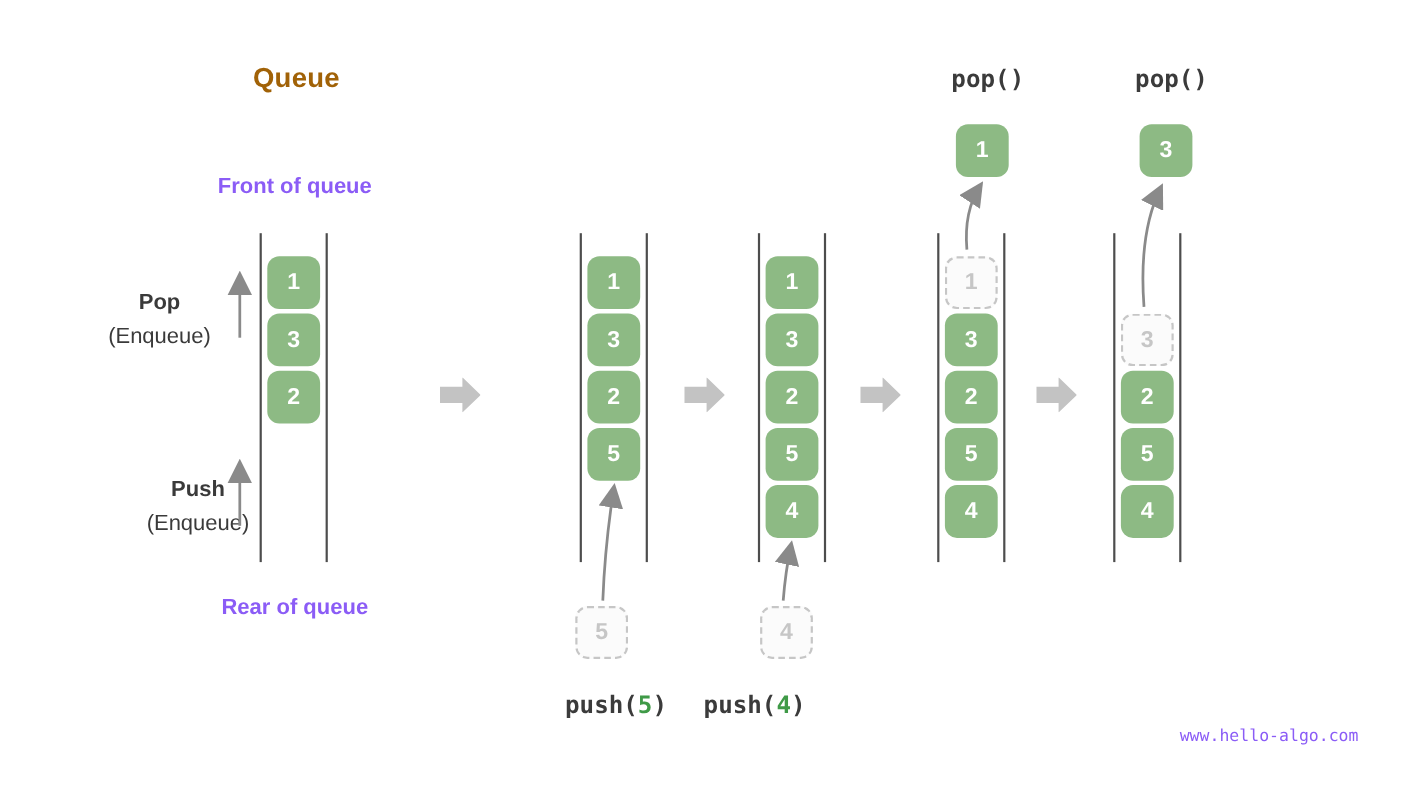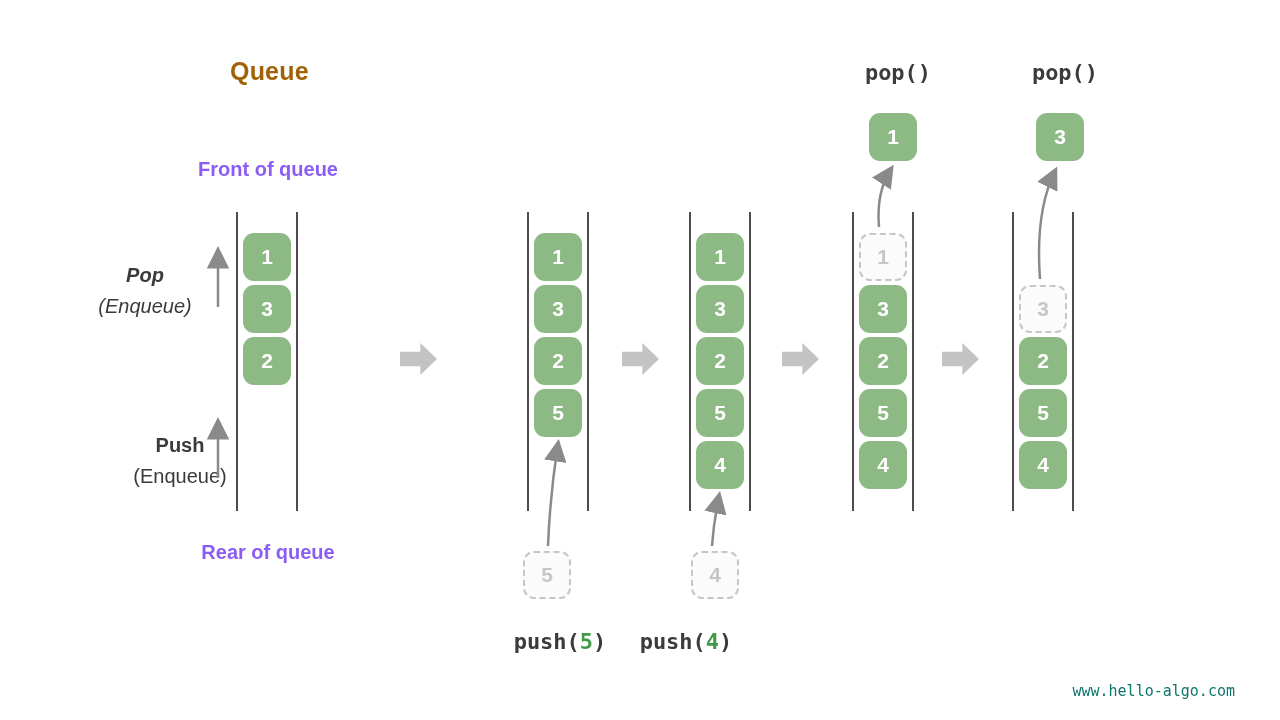--- a/index.html
+++ b/index.html
@@ -16,21 +16,21 @@
     font-size:20px;font-weight:bold;color:#8b5cf6;transform:translateX(-50%);
     white-space:nowrap;
   }
   .front{left:268px;top:158px;}
   .rear{left:268px;top:541px;}
   .side{
     text-align:center;transform:translateX(-50%);font-size:20px;color:#3a3a3a;
     line-height:31px;white-space:nowrap;
   }
   .side .b{font-weight:bold;}
-  .pop-side{left:145px;top:260px;font-style:italic;}
+  .pop-side{left:145px;top:260px;}
   .push-side{left:145px;top:430px;margin-left:35px;}
   .queue-column{
     position:absolute;box-sizing:border-box;width:62px;height:299px;
     border-left:2px solid #4d4d4d;border-right:2px solid #4d4d4d;
   }
   .box{
     position:absolute;width:48px;height:48px;border-radius:11px;
     background:#8dba84;color:#ffffff;display:flex;align-items:center;
     justify-content:center;font-size:21px;font-weight:600;box-sizing:border-box;
   }
@@ -41,22 +41,22 @@
     position:absolute;width:37px;height:32px;background:#c3c3c3;
     clip-path:polygon(0% 27%,55% 27%,55% 0%,100% 50%,55% 100%,55% 73%,0% 73%);
   }
   .op{
     position:absolute;transform:translateX(-50%);white-space:nowrap;
     font-family:"DejaVu Sans Mono",monospace;font-size:22px;font-weight:600;
     color:#3b3b3b;
   }
   .op .arg{color:#3f9a47;}
   .watermark{
-    right:45px;top:682px;font-family:"DejaVu Sans Mono",monospace;
-    font-size:15px;color:#0f766e;margin-left:44px;
+    right:45px;top:660px;font-family:"DejaVu Sans Mono",monospace;
+    font-size:15px;color:#8b5cf6;margin-left:44px;
   }
   #arrow-layer{position:absolute;left:0;top:0;pointer-events:none;}
 </style>
 </head>
 <body>
 
 <div class="abs title">Queue</div>
 
 <div class="abs qlabel front">Front of queue</div>
 <div class="abs qlabel rear">Rear of queue</div>

